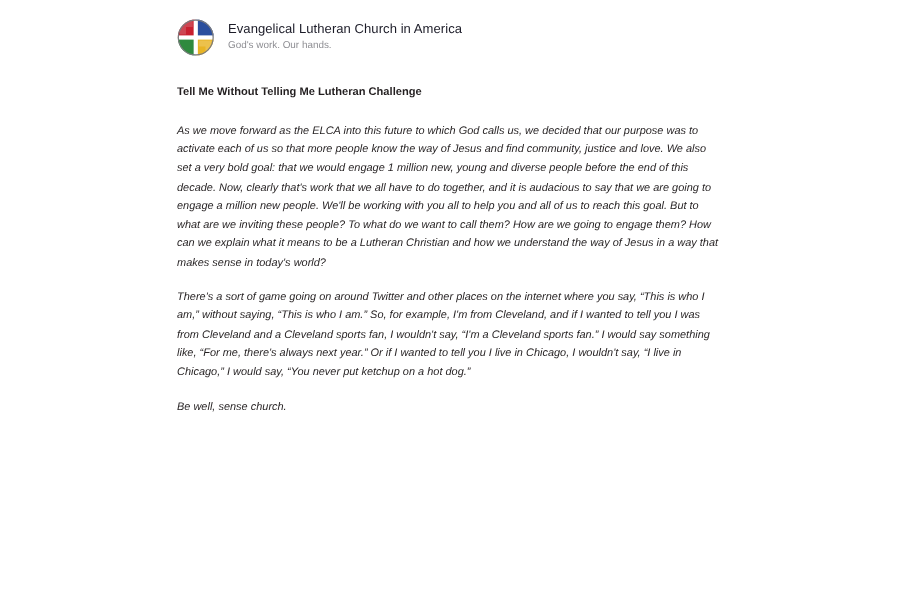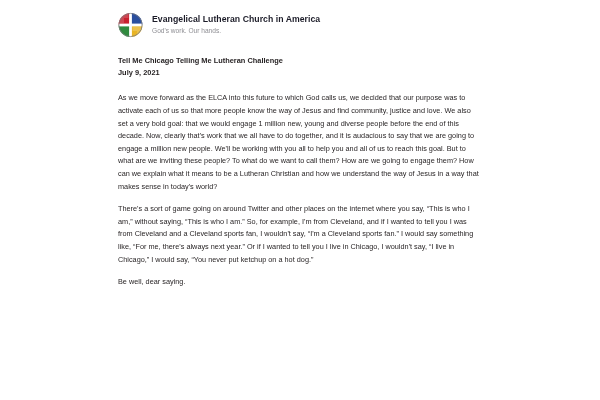--- a/index.html
+++ b/index.html
@@ -44,21 +44,21 @@
   .logo-mark svg { display: block; }
 
   .brand-text {
     display: flex;
     flex-direction: column;
     justify-content: center;
     line-height: 1;
   }
   .brand-name {
     font-size: 8.7px;
-    font-weight: bold;
+    font-weight: normal;
     letter-spacing: 0.04px;
     color: #1c1c28;
     line-height: 1.15;
     white-space: nowrap;
   }
   .brand-tagline {
     font-size: 6.6px;
     font-weight: normal;
     color: #8e8e93;
     line-height: 1.15;
@@ -78,20 +78,21 @@
     line-height: 1.58;
     letter-spacing: 0.01px;
     white-space: nowrap;
   }
 
   
   .body-copy {
     margin: 0 0 0 118px;
     width: 362px;
     padding-top: 14px;
+    font-style: italic;
   }
   .para {
     font-size: 7.3px;
     line-height: 1.73;
     color: #231f20;
     margin: 0 0 10px 0;
     text-align: left;
     letter-spacing: 0.005px;
   }
   .para:last-child { margin-bottom: 0; }
@@ -126,23 +127,22 @@
       </svg>
     </div>
 
     <div class="brand-text">
       <div class="brand-name">Evangelical Lutheran Church in America</div>
       <div class="brand-tagline">God's work. Our hands.</div>
     </div>
   </div>
 
   <div class="title-block">
-    <div class="title-line">Tell Me Chicago Telling Me Lutheran Challenge</div>
-    <div class="title-line">July 9, 2021</div>
+    <div class="title-line">Tell Me Without Telling Me Lutheran Challenge</div>
   </div>
 
   <div class="body-copy">
     <p class="para">As we move forward as the ELCA into this future to which God calls us, we decided that our purpose was to activate each of us so that more people know the way of Jesus and find community, justice and love. We also set a very bold goal: that we would engage 1 million new, young and diverse people before the end of this decade. Now, clearly that's work that we all have to do together, and it is audacious to say that we are going to engage a million new people. We'll be working with you all to help you and all of us to reach this goal. But to what are we inviting these people? To what do we want to call them? How are we going to engage them? How can we explain what it means to be a Lutheran Christian and how we understand the way of Jesus in a way that makes sense in today's world?</p>
     <p class="para">There's a sort of game going on around Twitter and other places on the internet where you say, “This is who I am,” without saying, “This is who I am.” So, for example, I'm from Cleveland, and if I wanted to tell you I was from Cleveland and a Cleveland sports fan, I wouldn't say, “I'm a Cleveland sports fan.” I would say something like, “For me, there's always next year.” Or if I wanted to tell you I live in Chicago, I wouldn't say, “I live in Chicago,” I would say, “You never put ketchup on a hot dog.”</p>
-    <p class="para">Be well, dear saying.</p>
+    <p class="para">Be well, sense church.</p>
   </div>
 
 </div>
 
 </body></html>

